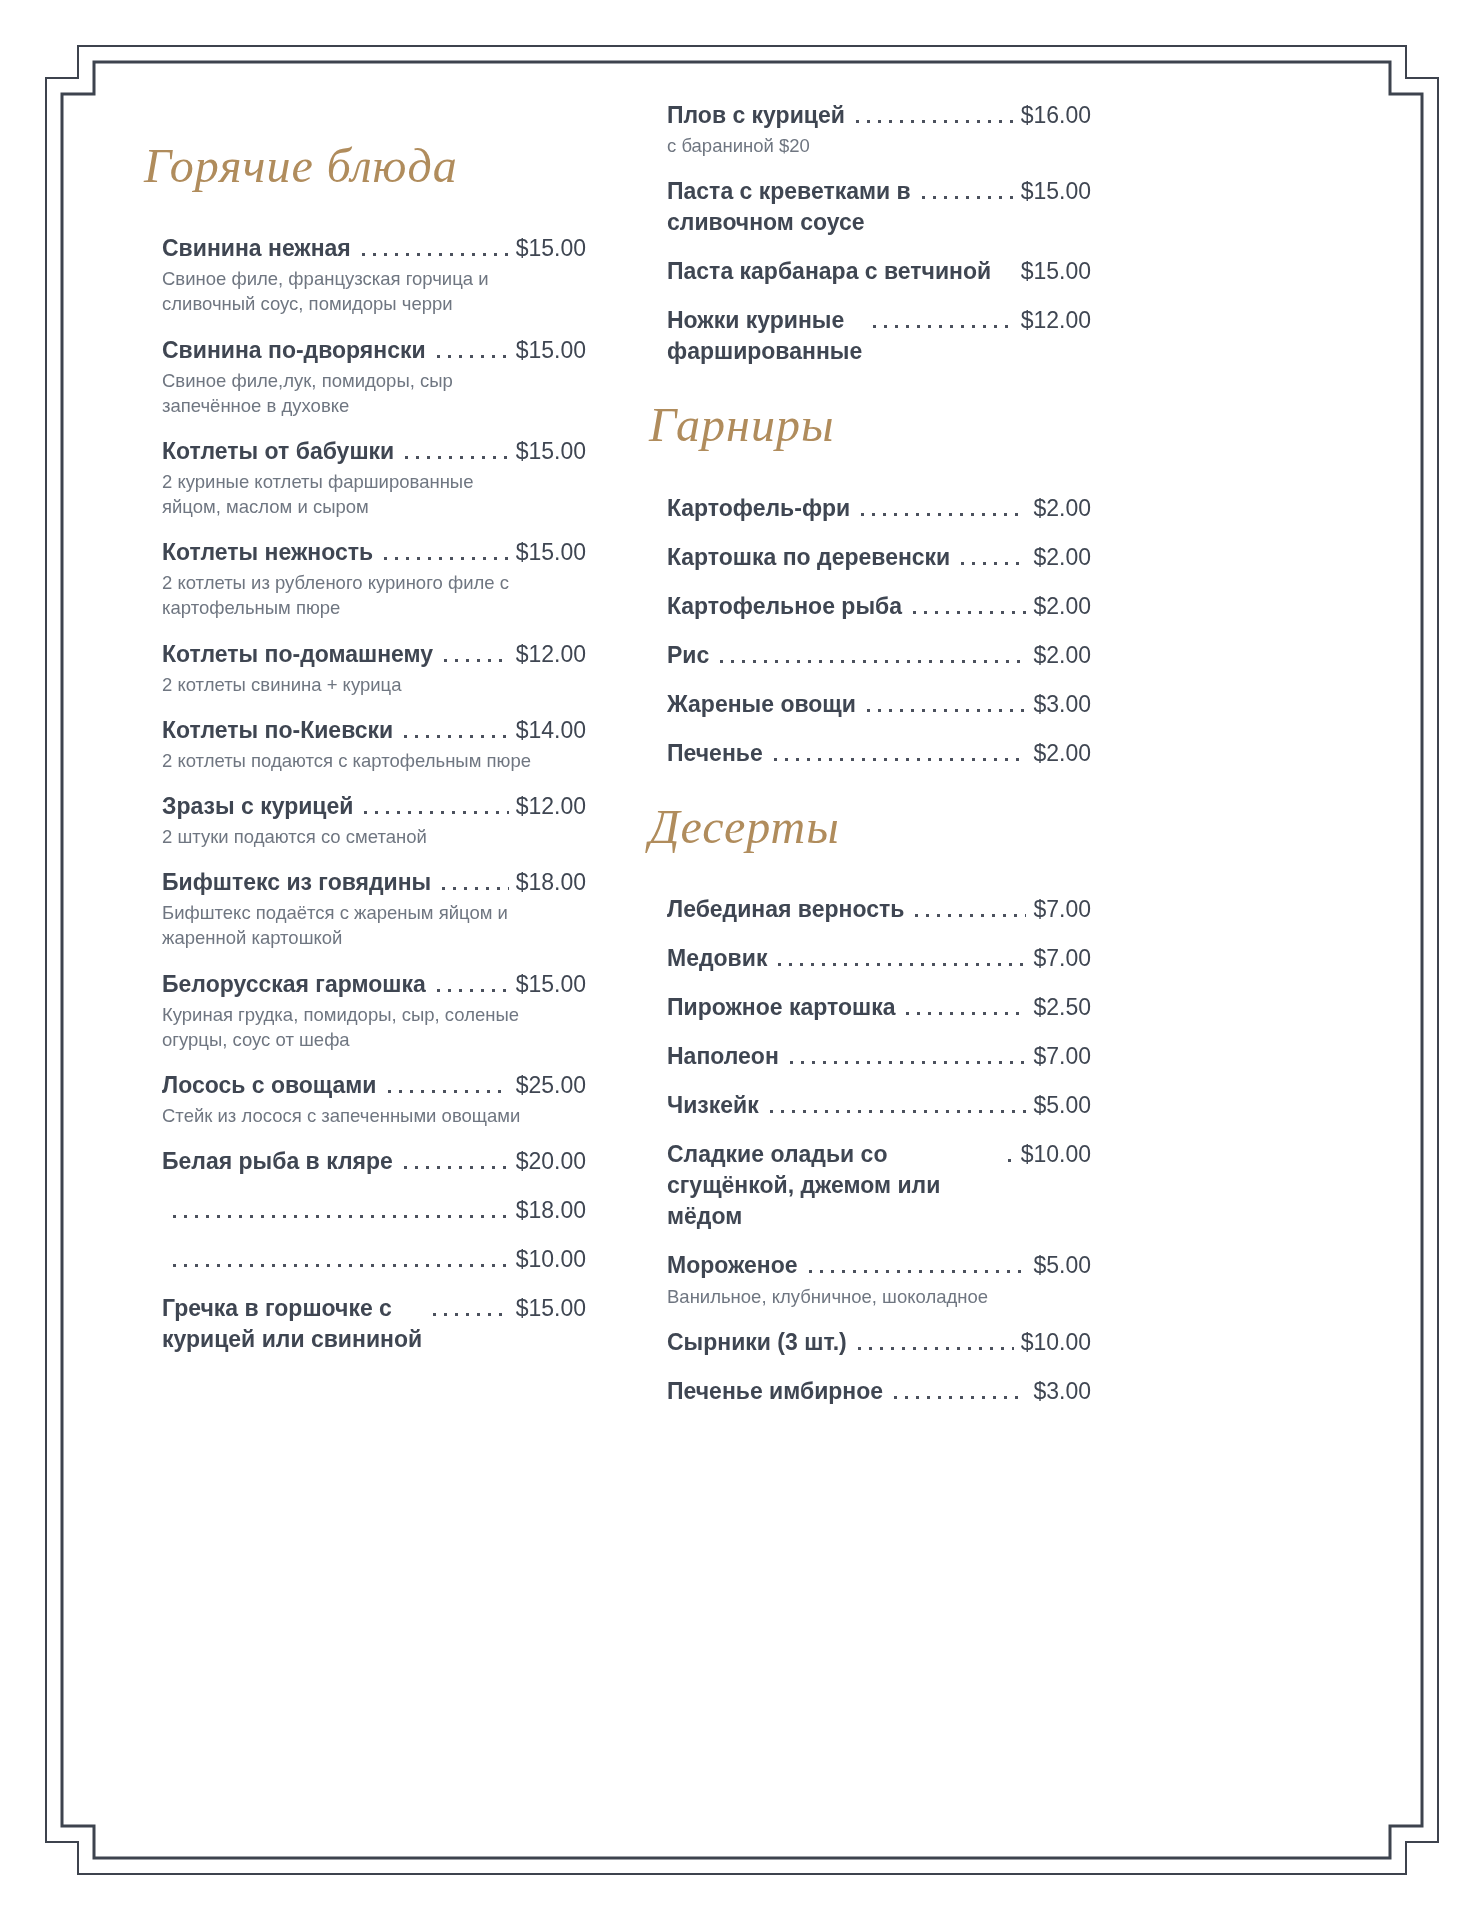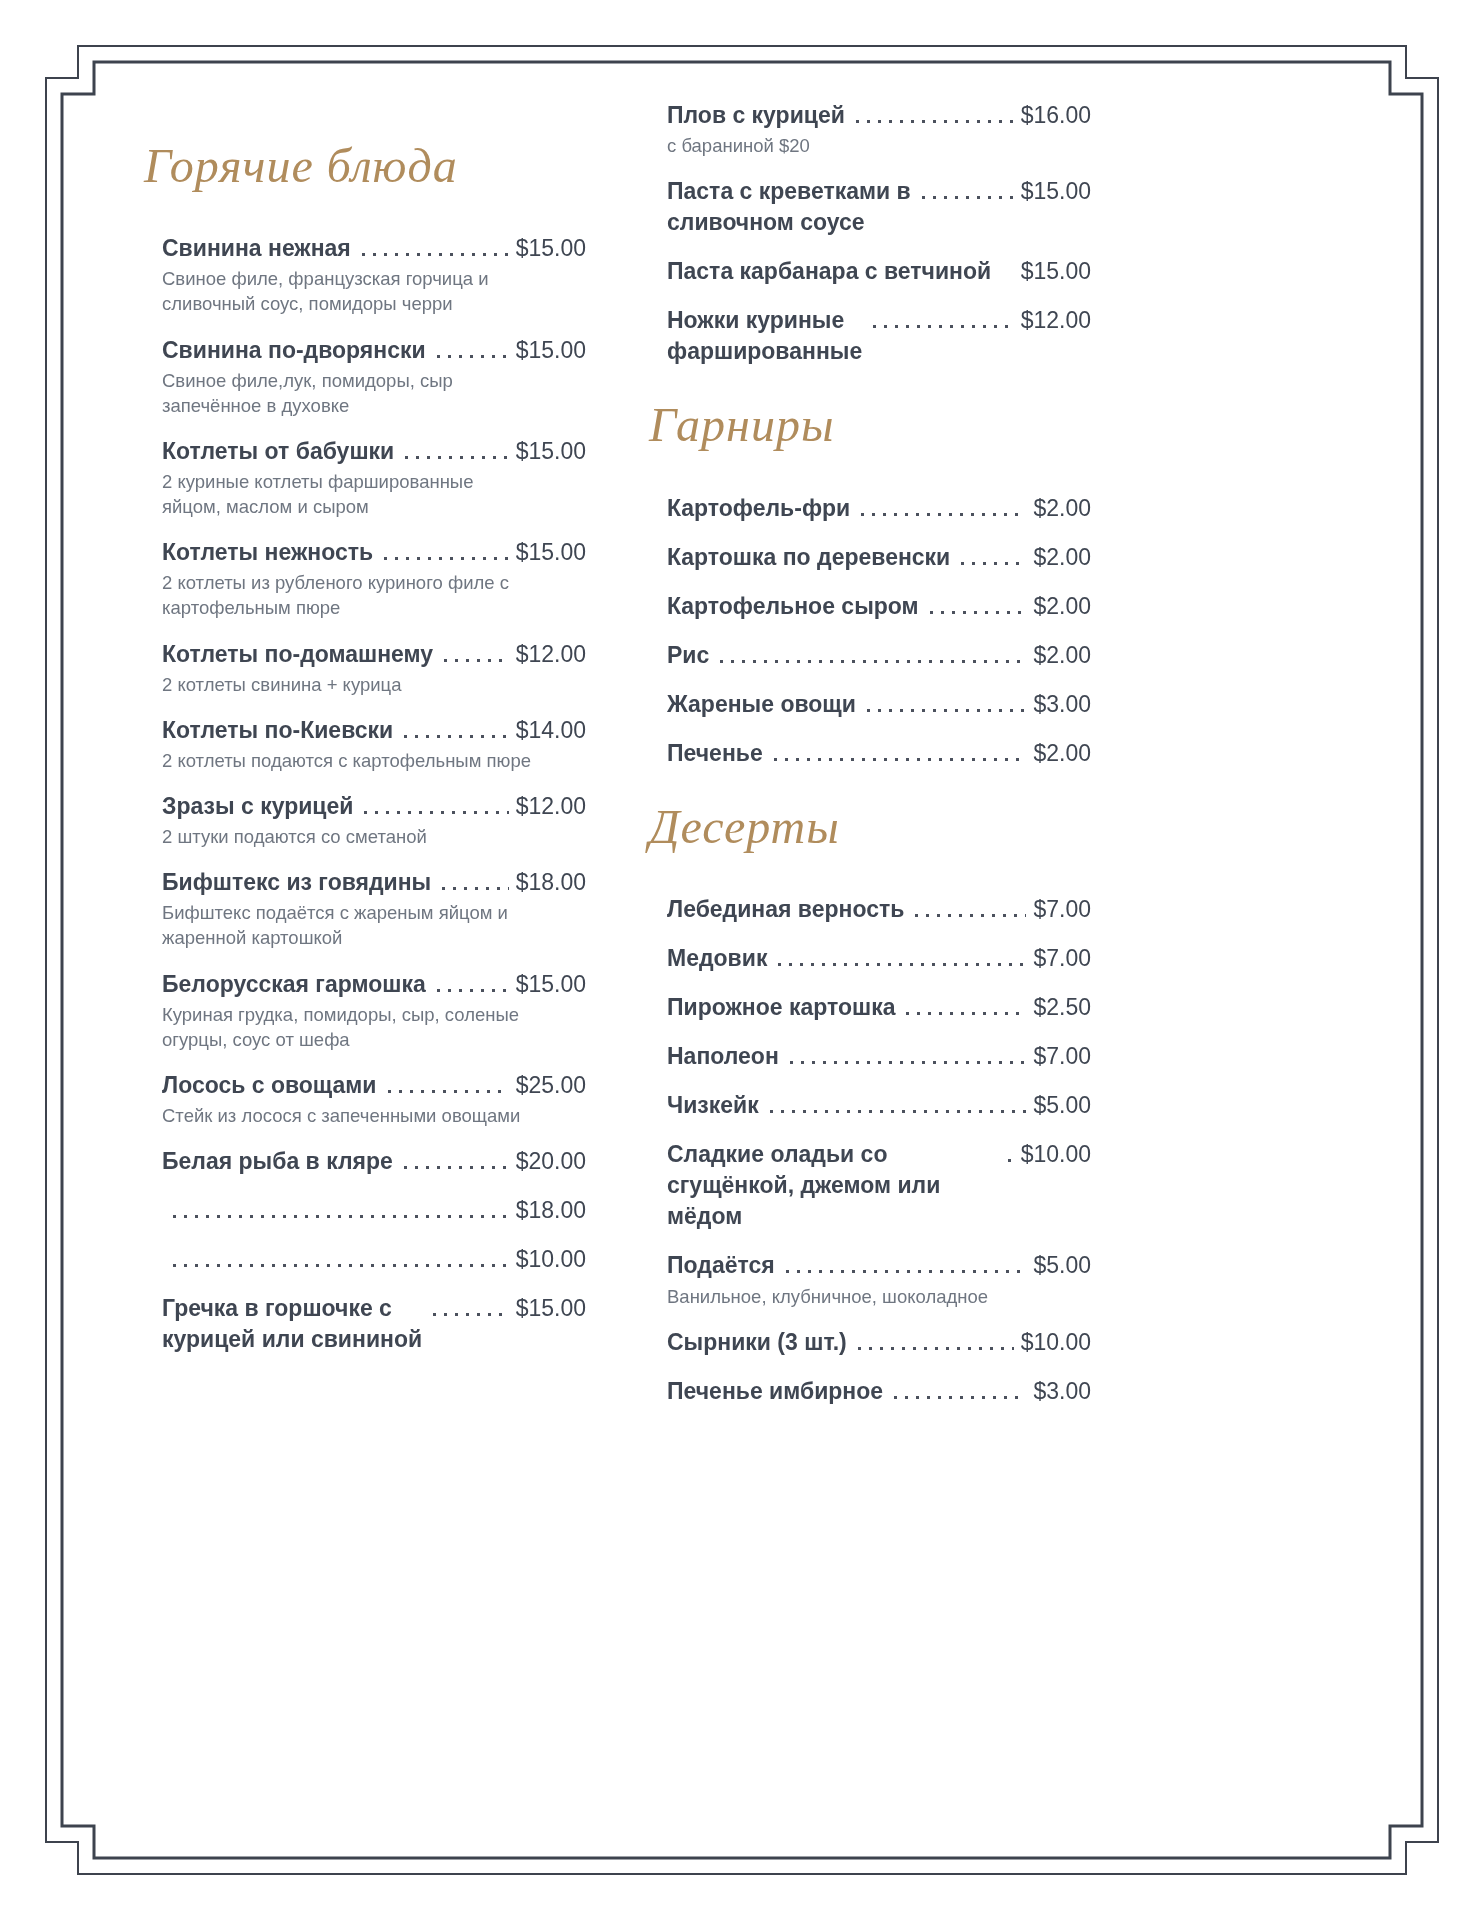--- a/index.html
+++ b/index.html
@@ -262,21 +262,21 @@
           <div class="menu-item">
     <div class="item-row">
       <span class="item-name">Картошка по деревенски</span>
       <span class="leader"></span>
       <span class="item-price">$2.00</span>
     </div>
 
   </div>
           <div class="menu-item">
     <div class="item-row">
-      <span class="item-name">Картофельное сыром</span>
+      <span class="item-name">Картофельное рыба</span>
       <span class="leader"></span>
       <span class="item-price">$2.00</span>
     </div>
 
   </div>
           <div class="menu-item">
     <div class="item-row">
       <span class="item-name">Рис</span>
       <span class="leader"></span>
       <span class="item-price">$2.00</span>
@@ -348,21 +348,21 @@
     <div class="item-row">
       <span class="item-name">Сладкие оладьи со
 сгущёнкой, джемом или мёдом</span>
       <span class="leader"></span>
       <span class="item-price">$10.00</span>
     </div>
 
   </div>
           <div class="menu-item">
     <div class="item-row">
-      <span class="item-name">Подаётся</span>
+      <span class="item-name">Мороженое</span>
       <span class="leader"></span>
       <span class="item-price">$5.00</span>
     </div>
     <div class="item-desc">Ванильное, клубничное, шоколадное</div>
   </div>
           <div class="menu-item">
     <div class="item-row">
       <span class="item-name">Сырники (3 шт.)</span>
       <span class="leader"></span>
       <span class="item-price">$10.00</span>

